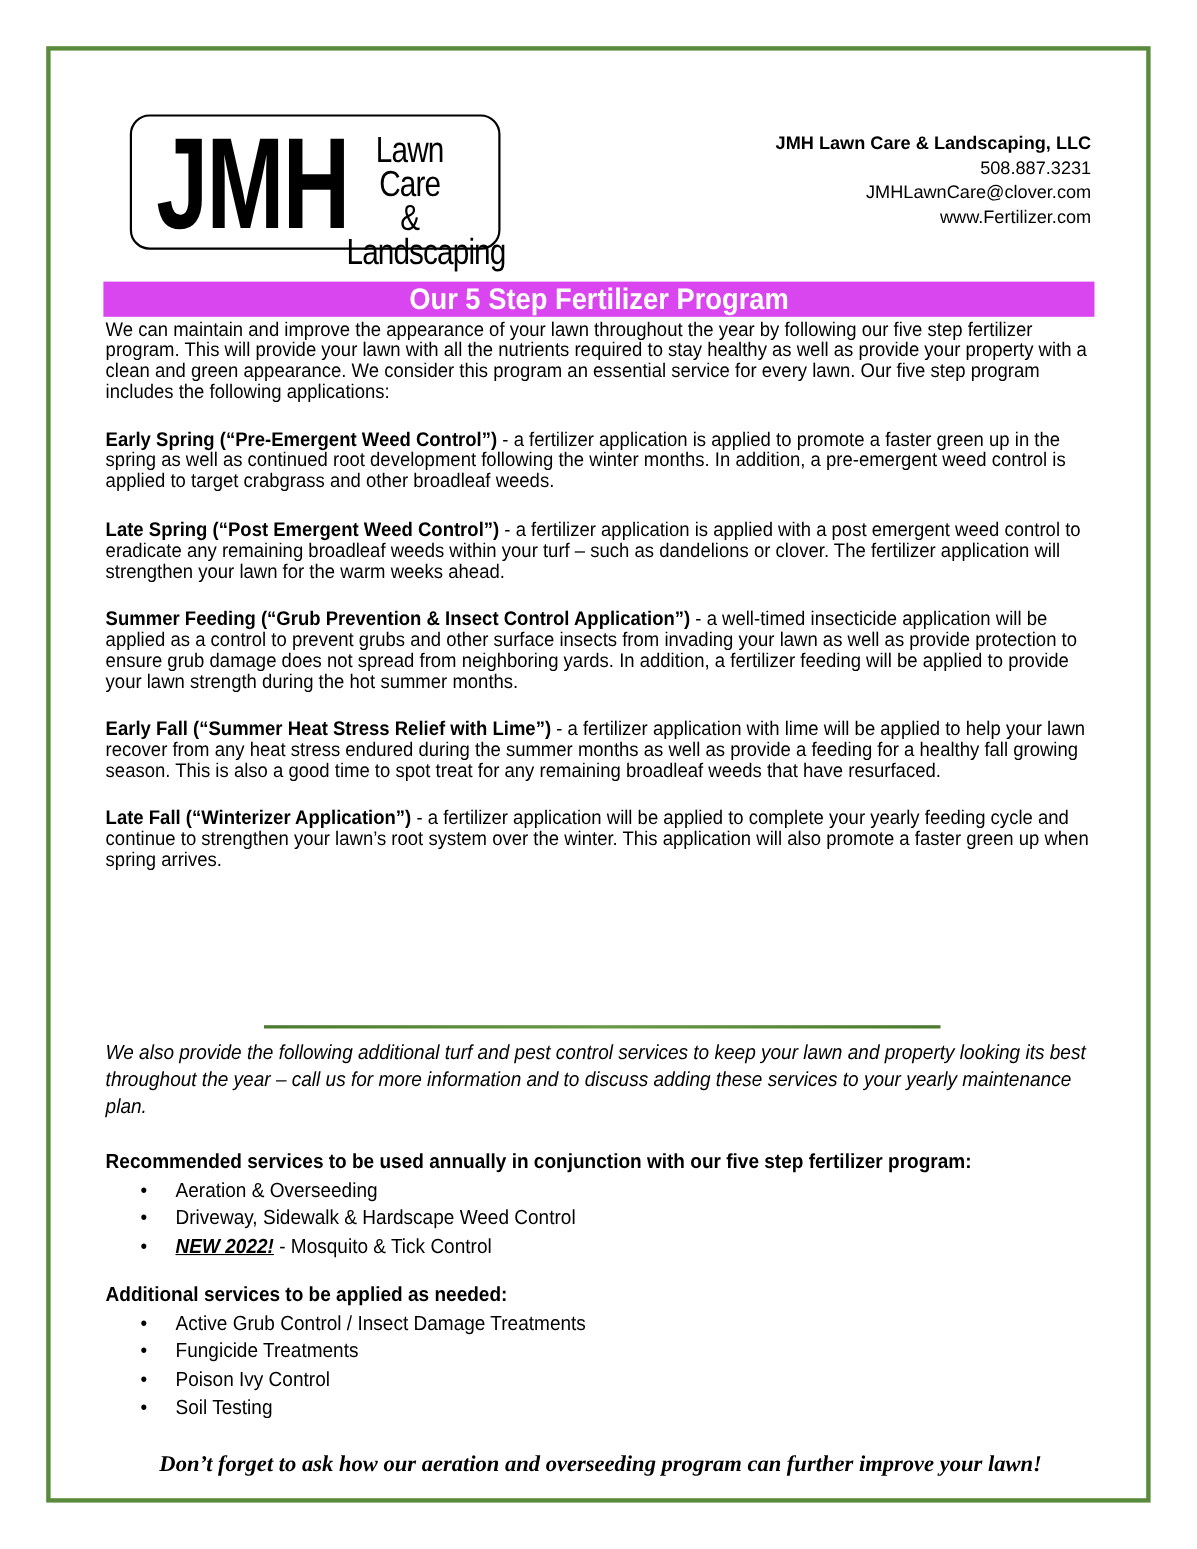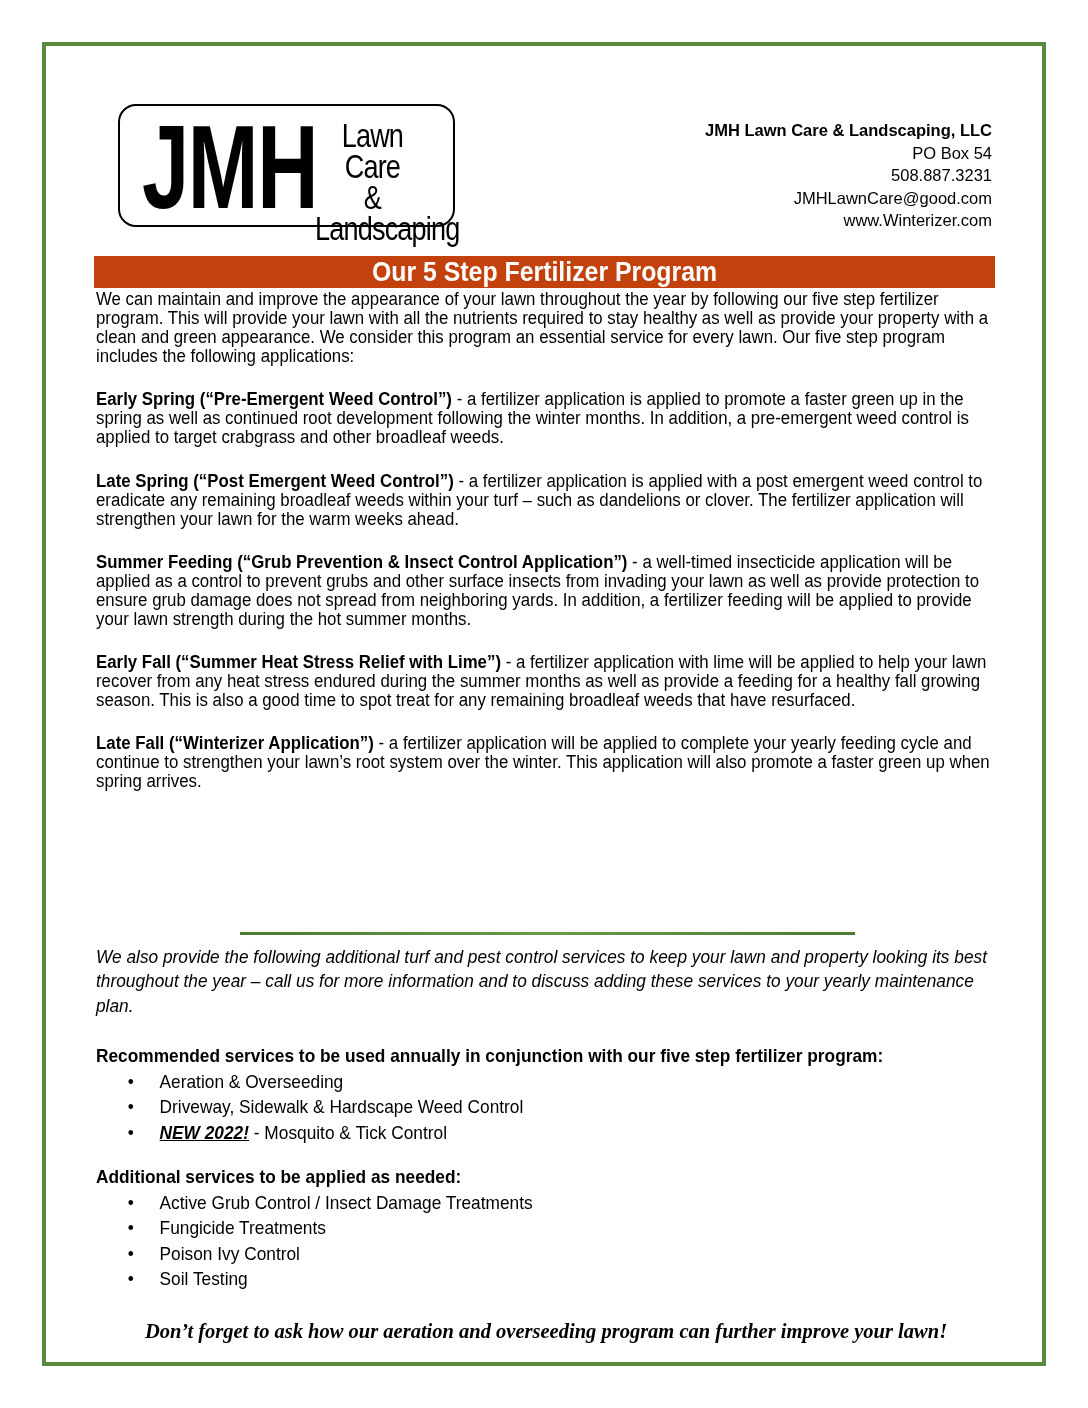--- a/index.html
+++ b/index.html
@@ -10,21 +10,21 @@
   .logo { position: absolute; left: 118px; top: 104px; width: 337px; height: 123px;
           border: 2px solid #000; border-radius: 18px; box-sizing: border-box; }
   .logo-jmh { position: absolute; left: 22px; top: 8px; font-family: "Liberation Sans", sans-serif;
               font-weight: 900; font-size: 118px; line-height: 106px; letter-spacing: -2px;
               transform: scaleX(0.72); transform-origin: left top; }
   .logo-right { position: absolute; left: 195px; top: 14px; width: 140px; text-align: center;
                 font-family: "Liberation Sans", sans-serif; font-size: 33px; line-height: 31px; letter-spacing: -1px;
                 transform: scaleX(0.82); transform-origin: left top; }
   .contact { position: absolute; right: 96px; top: 97px; text-align: right; font-size: 16.5px; line-height: 22.5px; margin-top: 22px; }
   .contact .co { font-weight: bold; }
-  .banner { position: absolute; left: 94px; top: 256px; width: 901px; height: 32px; background: #c2410c;
+  .banner { position: absolute; left: 94px; top: 256px; width: 901px; height: 32px; background: #d946ef;
             color: #fff; text-align: center; font-weight: bold; font-size: 27px; line-height: 33px; }
   .banner span { display: inline-block; transform: scaleX(0.92); }
   .body { position: absolute; left: 96px; top: 290px; width: 900px; font-size: 18px; line-height: 19px; }
   .narrow { display: block; transform: scaleX(0.935); transform-origin: left top; width: 963px; }
   p { margin: 0 0 24.3px 0; }
   .rule { position: absolute; left: 240px; top: 932px; width: 615px; height: 3px;
           background: linear-gradient(90deg, #4c7a2e, #6a9a48, #4c7a2e); }
   .italic-block { position: absolute; left: 96px; top: 945px; width: 963px; font-size: 18.5px; line-height: 24.3px;
                   font-style: italic; transform: scaleX(0.935); transform-origin: left top; }
   .services { position: absolute; left: 96px; top: 1043px; width: 963px; font-size: 18.5px; line-height: 25.5px;
@@ -46,24 +46,23 @@
   <div class="logo-jmh">JMH</div>
   <div class="logo-right">
     <div>Lawn Care</div>
     <div>&amp;</div>
     <div>Landscaping</div>
   </div>
 </div>
 
 <div class="contact">
   <div class="co">JMH Lawn Care &amp; Landscaping, LLC</div>
-  <div>PO Box 54</div>
   <div>508.887.3231</div>
-  <div>JMHLawnCare@good.com</div>
-  <div>www.Winterizer.com</div>
+  <div>JMHLawnCare@clover.com</div>
+  <div>www.Fertilizer.com</div>
 </div>
 
 <div class="banner">
   <span>Our 5 Step Fertilizer Program</span>
 </div>
 
 <div class="body">
   <div class="narrow">
     <p>We can maintain and improve the appearance of your lawn throughout the year by following our five step fertilizer program. This will provide your lawn with all the nutrients required to stay healthy as well as provide your property with a clean and green appearance.  We consider this program an essential service for every lawn.  Our five step program includes the following applications:</p>
     <p><b>Early Spring (“Pre-Emergent Weed Control”)</b><span> - a fertilizer application is applied to promote a faster green up in the spring as well as continued root development following the winter months.  In addition, a pre-emergent weed control is applied to target crabgrass and other broadleaf weeds.</span></p>

